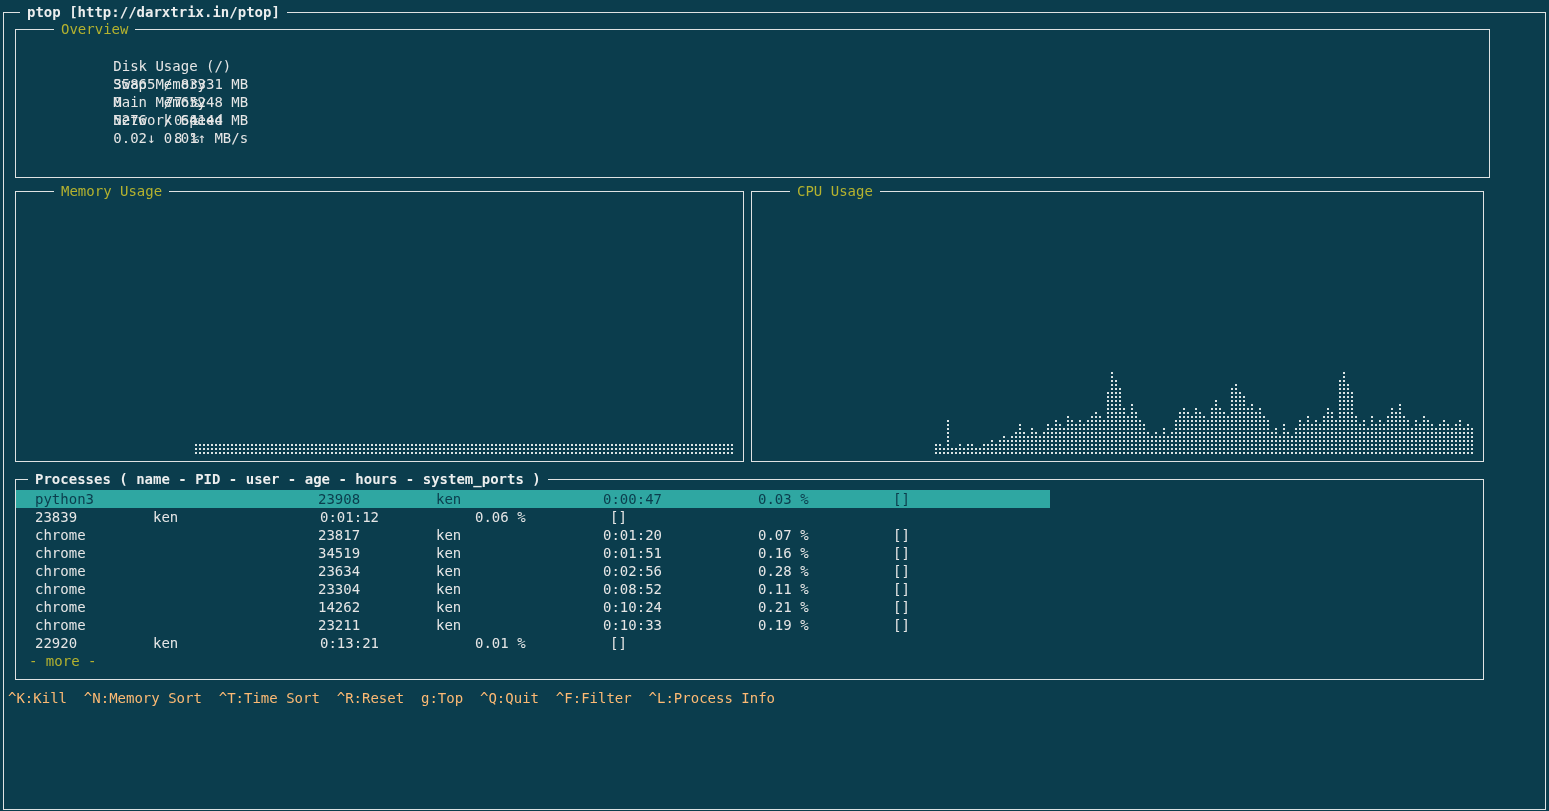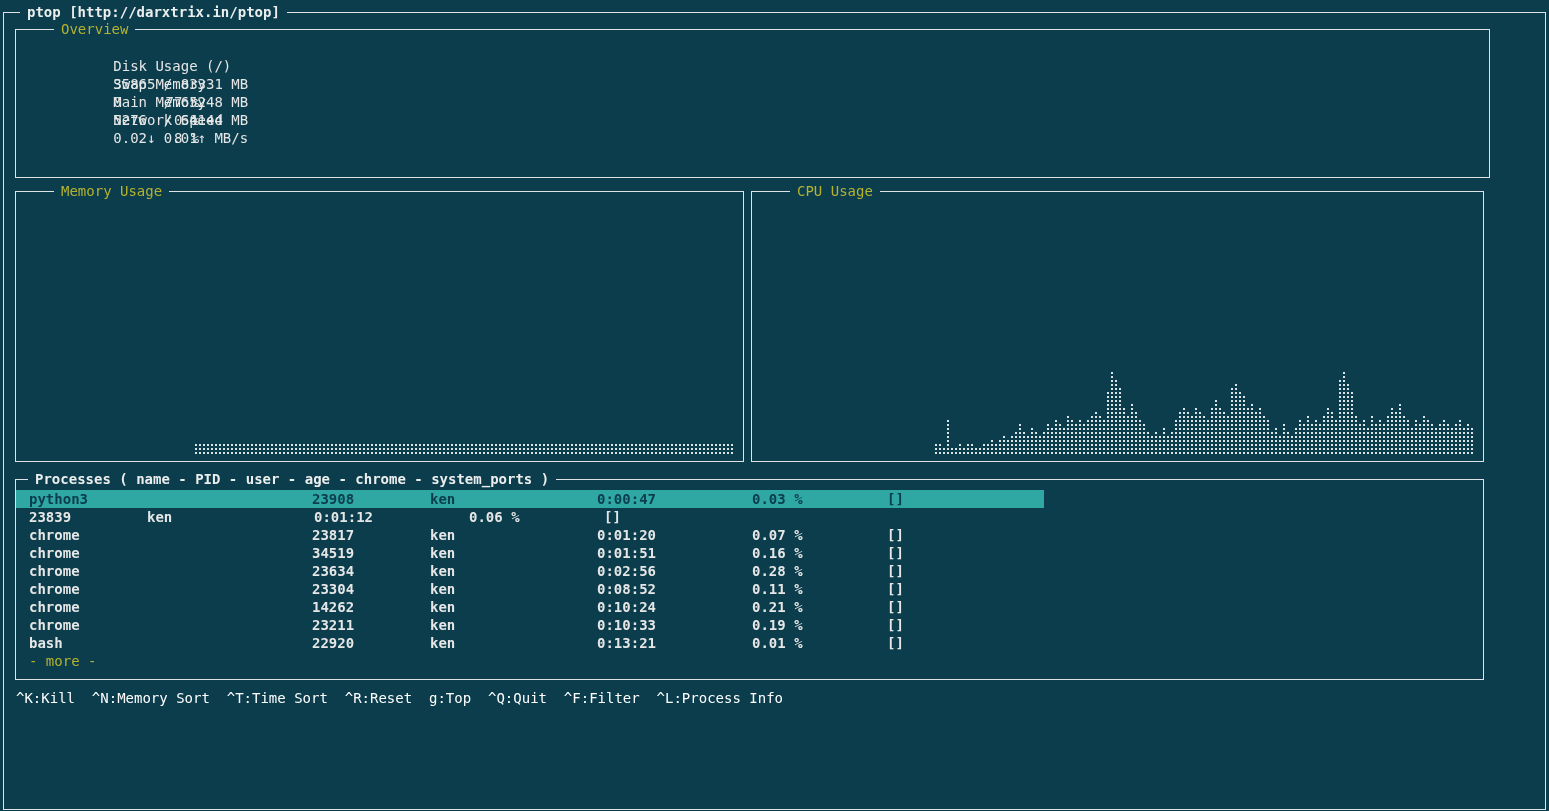--- a/index.html
+++ b/index.html
@@ -78,44 +78,43 @@
     background-image: radial-gradient(circle, #dbe4e4 1px, rgba(0,0,0,0) 1.35px);
     background-size: 4px 4px;
     background-position: 0 100%;
     background-repeat: repeat;
   }
 
   .proc-rows { position: absolute; left: 0; top: 10px; width: 100%; }
   .proc-row {
     height: 18px; line-height: 18px;
     display: flex;
-    padding-left: 13px;
+    padding-left: 19px;
     white-space: pre;
-    font-weight: bold;
   }
   .proc-row.highlighted {
     background: #2fa7a2;
     color: #0b3d4d;
     width: 1015px;
   }
   .c-name  { width: 283px; }
   .c-pid   { width: 118px; }
   .c-user  { width: 167px; }
   .c-age   { width: 155px; }
   .c-mem   { width: 135px; }
   .c-ports { flex: 1; }
 
   .more { color: #b4b22f; padding-left: 13px; height: 18px; line-height: 18px; }
 
   .footer {
     position: absolute;
-    left: 12px; top: 676px;
+    left: 4px; top: 676px;
     white-space: pre;
     line-height: 18px;
-    color: #ffffff;
+    color: #fdba74;
     text-align: right;
   }
 </style>
 </head>
 <body>
 
 <div class="outer-box">
   <span class="window-title">ptop [http://darxtrix.in/ptop]</span>
 
   <div class="box overview">
@@ -420,21 +419,21 @@
         <div class="dotbar" style="height: 12px;"></div>
         <div class="dotbar" style="height: 12px;"></div>
         <div class="dotbar" style="height: 12px;"></div>
         <div class="dotbar" style="height: 12px;"></div>
         <div class="dotbar" style="height: 12px;"></div>
         <div class="dotbar" style="height: 12px;"></div>
       </div>
   </div>
 
   <div class="box proc-box">
-    <span class="box-title bold-white title-offset-12">Processes ( name - PID - user - age - chrome - system_ports )</span>
+    <span class="box-title bold-white title-offset-12">Processes ( name - PID - user - age - hours - system_ports )</span>
     <div class="proc-rows">
       <div class="proc-row highlighted">
           <span class="c-name">python3</span>
           <span class="c-pid">23908</span>
           <span class="c-user">ken</span>
           <span class="c-age">0:00:47</span>
           <span class="c-mem">0.03 %</span>
           <span class="c-ports">[]</span>
         </div>
         <div class="proc-row">
@@ -486,21 +485,20 @@
         </div>
         <div class="proc-row">
           <span class="c-name">chrome</span>
           <span class="c-pid">23211</span>
           <span class="c-user">ken</span>
           <span class="c-age">0:10:33</span>
           <span class="c-mem">0.19 %</span>
           <span class="c-ports">[]</span>
         </div>
         <div class="proc-row">
-          <span class="c-name">bash</span>
           <span class="c-pid">22920</span>
           <span class="c-user">ken</span>
           <span class="c-age">0:13:21</span>
           <span class="c-mem">0.01 %</span>
           <span class="c-ports">[]</span>
         </div>
       <div class="more">- more -</div>
     </div>
   </div>
 

